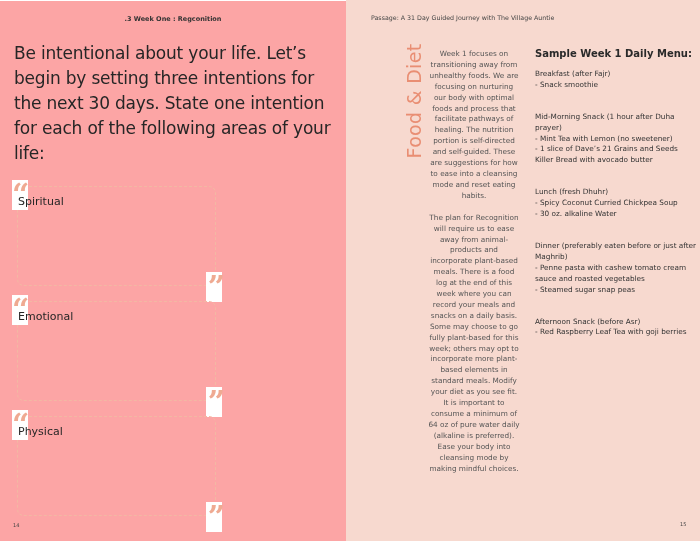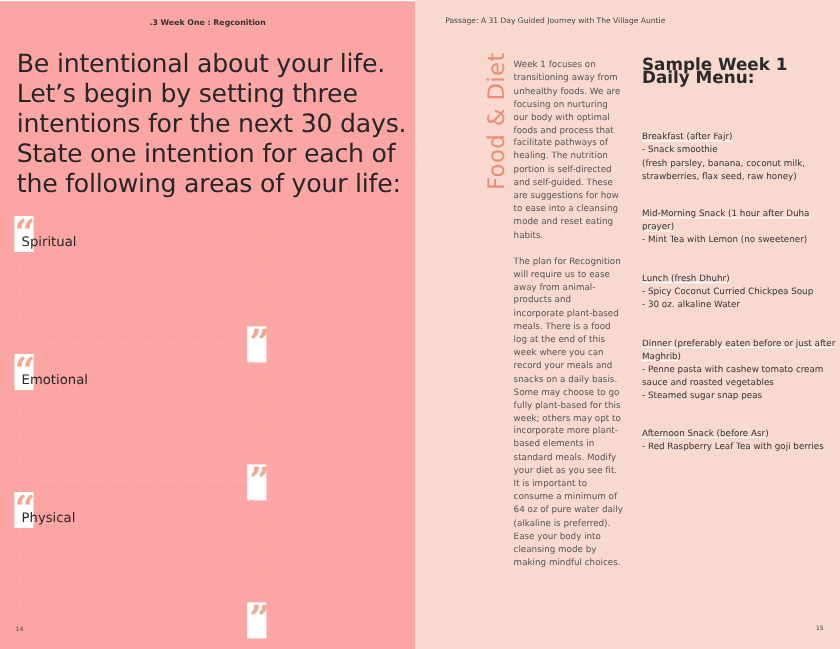--- a/index.html
+++ b/index.html
@@ -9,21 +9,21 @@
     .spread { position: absolute; left: 0; top: 0; width: 700px; height: 541px; }
 
     
     .page-left { position: absolute; left: 0; top: 1px; width: 346px; height: 541px; background: #fca5a5; }
     .running-head-left {
       position: absolute; left: 0; width: 346px; top: 14px; text-align: center;
       font-size: 6.5px; font-weight: bold; color: #333;
     }
     .intro {
       position: absolute; left: 14px; top: 40px; width: 330px;
-      font-size: 21px; line-height: 25px; color: #262626; letter-spacing: -0.2px;
+      font-size: 17px; line-height: 25px; color: #262626; letter-spacing: -0.2px;
     }
     .intention-box {
       position: absolute; left: 17px; width: 199px; height: 100px;
       border: 1px dashed #f2b8a3; border-radius: 7px;
     }
     .intention-box .label {
       position: absolute; left: 0px; top: 8px; font-size: 11px; color: #262626;
     }
     .quote-open, .quote-close {
       position: absolute; color: #efaa92; font-family: "DejaVu Serif", serif; font-weight: bold;
@@ -41,30 +41,30 @@
     .section-title {
       position: absolute; left: 54px; top: 46px; width: 28px; height: 110px;
     }
     .section-title span {
       position: absolute; left: 50%; top: 50%;
       transform: translate(-50%, -50%) rotate(-90deg);
       white-space: nowrap; font-size: 19px; color: #e98e73; letter-spacing: 0.3px;
     }
     .left-col {
       position: absolute; left: 82px; top: 49px; width: 92px;
-      font-size: 7.3px; line-height: 10.9px; color: #555; text-align: left;
+      font-size: 7.3px; line-height: 10.9px; color: #555; text-align: center;
     }
     .left-col p { margin-bottom: 11px; }
     .right-col {
       position: absolute; left: 189px; top: 49px; width: 162px;
       font-size: 7.3px; line-height: 10.9px; color: #333;
     }
-    .menu-title { font-weight: bold; font-size: 14px; margin-bottom: 38px; color: #2a2a2a; }
+    .menu-title { font-weight: bold; font-size: 10px; margin-bottom: 9px; color: #2a2a2a; }
     .meal { margin-bottom: 21px; }
-    .meal-name { text-decoration: underline; text-decoration-color: #fff; }
+    .meal-name { text-decoration-color: #fff; }
     .page-num-right { position: absolute; left: 334px; top: 521px; font-size: 5px; color: #444; }
   </style>
 </head>
 <body>
 
 <div class="spread">
 
   <div class="page-left">
     <div class="running-head-left">.3 Week One : Regconition</div>
     <div class="intro">Be intentional about your life. Let’s begin by setting three intentions for the next 30 days. State one intention for each of the following areas of your life:</div>
@@ -101,26 +101,26 @@
       <p>Week 1 focuses on transitioning away from unhealthy foods. We are focusing on nurturing our body with optimal foods and process that facilitate pathways of healing. The nutrition portion is self-directed and self-guided. These are suggestions for how to ease into a cleansing mode and reset eating habits.</p>
       <p>The plan for Recognition will require us to ease away from animal-products and incorporate plant-based meals.  There is a food log at the end of this week where you can record your meals and snacks on a daily basis. Some may choose to go fully plant-based for this week; others may opt to incorporate more plant-based elements in standard meals. Modify your diet as you see fit.  It is important to consume a minimum of 64 oz of pure water daily (alkaline is preferred).  Ease your body into cleansing mode by making mindful choices.</p>
     </div>
 
     <div class="right-col">
       <div class="menu-title">Sample Week 1 Daily Menu:</div>
 
       <div class="meal">
         <div class="meal-name">Breakfast (after Fajr)</div>
         <div>- Snack smoothie</div>
-        <div>(fresh parsley, banana, coconut milk, strawberries, flax seed, raw honey)</div>
       </div>
 
       <div class="meal">
         <div class="meal-name">Mid-Morning Snack (1 hour after Duha prayer)</div>
         <div>- Mint Tea with Lemon (no sweetener)</div>
+        <div>- 1 slice of Dave’s 21 Grains and Seeds Killer Bread with avocado butter</div>
       </div>
 
       <div class="meal">
         <div class="meal-name">Lunch (fresh Dhuhr)</div>
         <div>- Spicy Coconut Curried Chickpea Soup</div>
         <div>- 30 oz. alkaline Water</div>
       </div>
 
       <div class="meal">
         <div class="meal-name">Dinner (preferably eaten before or just after Maghrib)</div>

